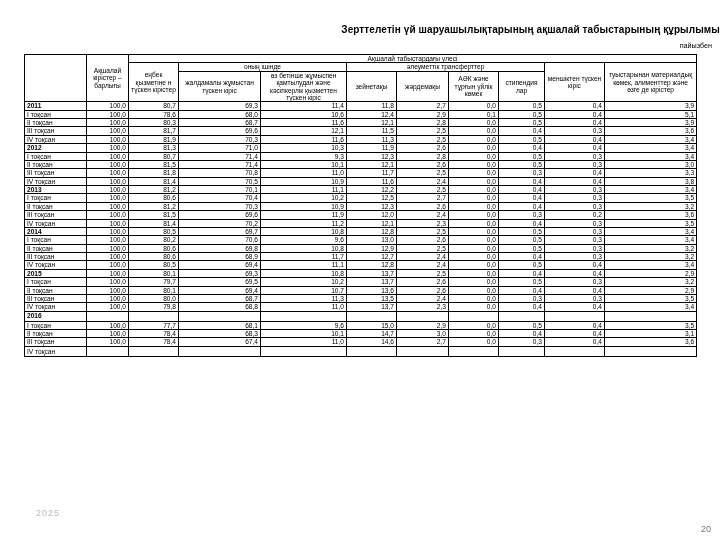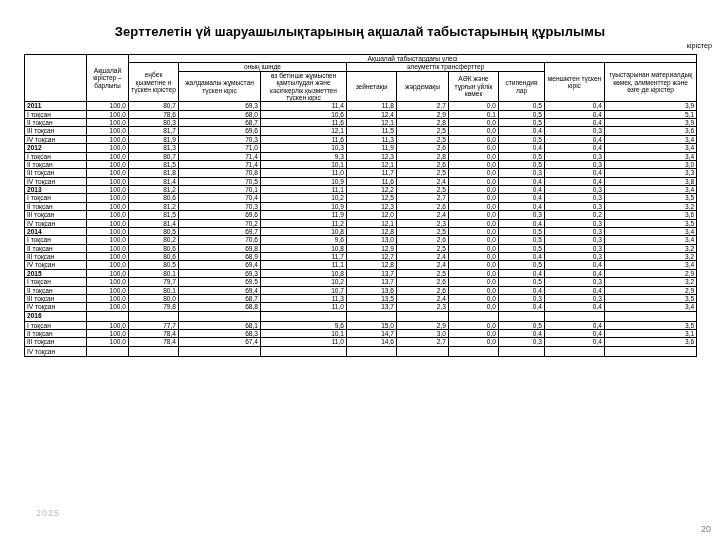--- a/index.html
+++ b/index.html
@@ -8,22 +8,22 @@
     background:#ffffff;
     font-family:"Liberation Sans","DejaVu Sans",sans-serif;
     color:#000;
     overflow:hidden;
     position:relative;
   }
   .page{position:relative;width:720px;height:540px;}
 
   .doc-title{
     position:absolute;left:0;top:24px;width:720px;
-    text-align:center;
-    font-size:13px;
+    text-align:right;
+    font-size:10px;
     font-weight:bold;
     letter-spacing:.1px;
   }
   .unit-label{
     position:absolute;right:8px;top:41px;
     font-size:7.2px;
   }
 
   table.grid{
     position:absolute;
@@ -81,21 +81,21 @@
     font-size:9px;
     color:#777;
   }
 </style>
 </head>
 <body>
 
 <div class="page">
 
   <div class="doc-title">Зерттелетін үй шаруашылықтарының ақшалай табыстарының құрылымы</div>
-  <div class="unit-label">кірістер</div>
+  <div class="unit-label">пайызбен</div>
 
   <table class="grid">
     <colgroup>
       <col class="c0">
         <col class="c1">
         <col class="c2">
         <col class="c3">
         <col class="c4">
       <col class="c5">
         <col class="c6">

